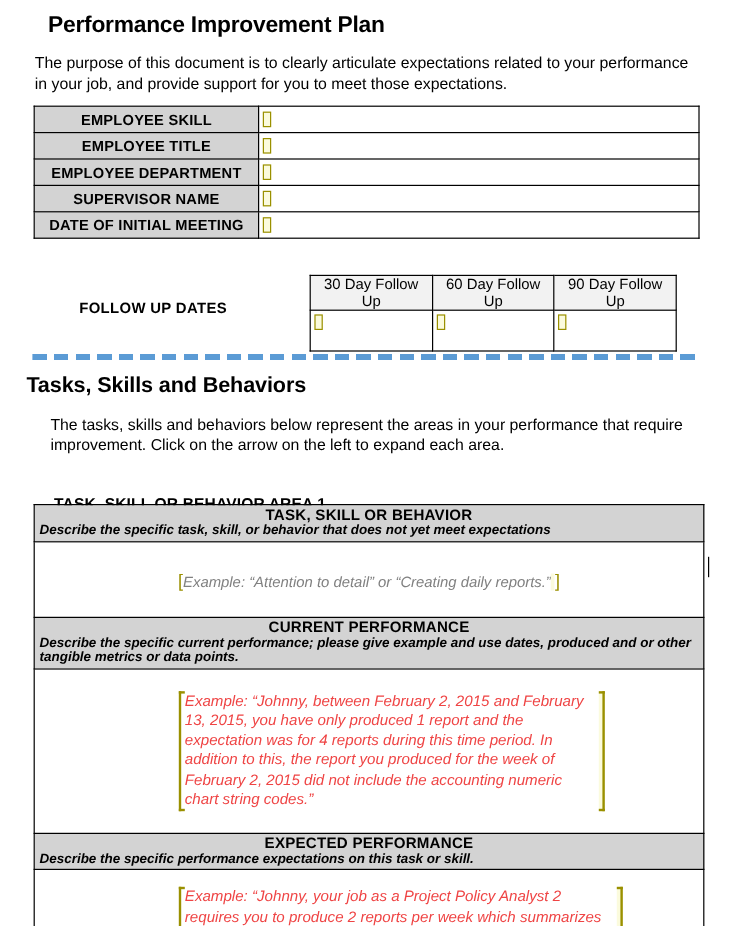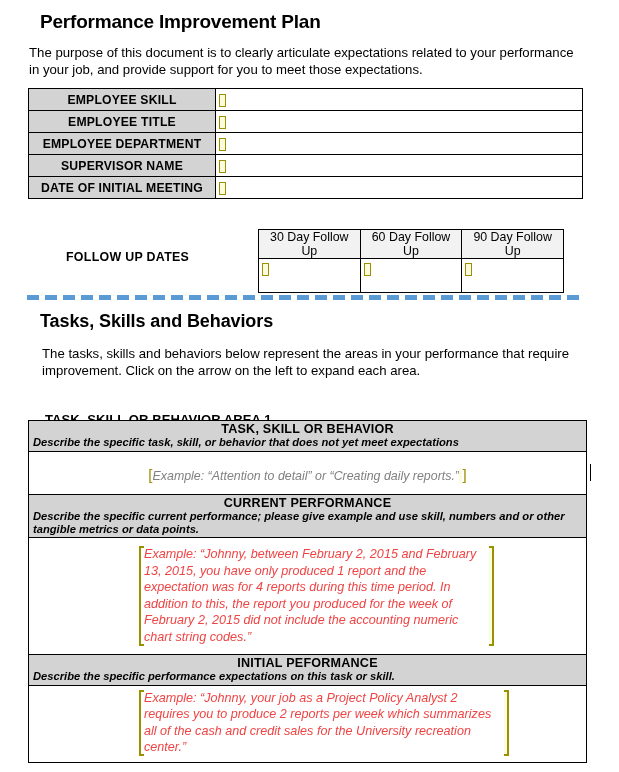--- a/index.html
+++ b/index.html
@@ -136,21 +136,21 @@
     background-image: repeating-linear-gradient(
       to right,
       #5b9bd5 0px, #5b9bd5 12px,
       #ffffff 12px, #ffffff 18px
     );
   }
 
   
   .section-title {
     position: absolute;
-    left: 40px;
+    left: 22px;
     top: 311px;
     font-size: 18px;
     font-weight: bold;
     letter-spacing: -0.1px;
     margin: 0;
   }
   .section-text {
     position: absolute;
     left: 42px;
     top: 346px;
@@ -173,21 +173,21 @@
   .task-table {
     position: absolute;
     left: 28px;
     top: 420px;
     width: 559px;
     border-collapse: collapse;
     table-layout: fixed;
   }
   .task-table td {
     border: 1.3px solid #000000;
-    padding: 0;
+    padding: 10px;
   }
   td.block-head {
     background: #d3d3d3;
     padding: 1px 4px 2px 4px;
   }
   .block-head .head-title {
     display: block;
     text-align: center;
     font-size: 12.6px;
     font-weight: bold;
@@ -359,32 +359,32 @@
         <td class="block-body">
           <div class="ex-center">
             <span class="example"><span class="bracket">[</span><span>Example: “Attention to detail” or “Creating daily reports.”</span><span class="hl">&nbsp;</span><span class="bracket">]</span></span>
           </div>
         </td>
       </tr>
 
       <tr>
         <td class="block-head">
           <span class="head-title">CURRENT PERFORMANCE</span>
-          <span class="head-sub">Describe the specific current performance; please give example and use skill, numbers and or other tangible metrics or data points.</span>
+          <span class="head-sub">Describe the specific current performance; please give example and use dates, produced and or other tangible metrics or data points.</span>
         </td>
       </tr>
       <tr>
         <td class="block-body">
           <div class="ex-block"><span class="br-left" style="height:100px"></span><span class="ex-body">Example: “Johnny, between February 2, 2015 and February 13, 2015, you have only produced 1 report and the expectation was for 4 reports during this time period. In addition to this, the report you produced for the week of February 2, 2015 did not include the accounting numeric chart string codes.”</span><span class="br-right" style="height:100px"></span></div>
         </td>
       </tr>
 
       <tr>
         <td class="block-head">
-          <span class="head-title">INITIAL PEFORMANCE</span>
+          <span class="head-title">EXPECTED PERFORMANCE</span>
           <span class="head-sub">Describe the specific performance expectations on this task or skill.</span>
         </td>
       </tr>
       <tr>
         <td class="block-body">
           <div class="ex-block2"><span class="br-left" style="height:66px"></span><span class="ex-body" style="width:360px">Example: “Johnny, your job as a Project Policy Analyst 2 requires you to produce 2 reports per week which summarizes all of the cash and credit sales for the University recreation center.”</span><span class="br-right" style="height:66px"></span></div>
         </td>
       </tr>
     </tbody>
   </table>

